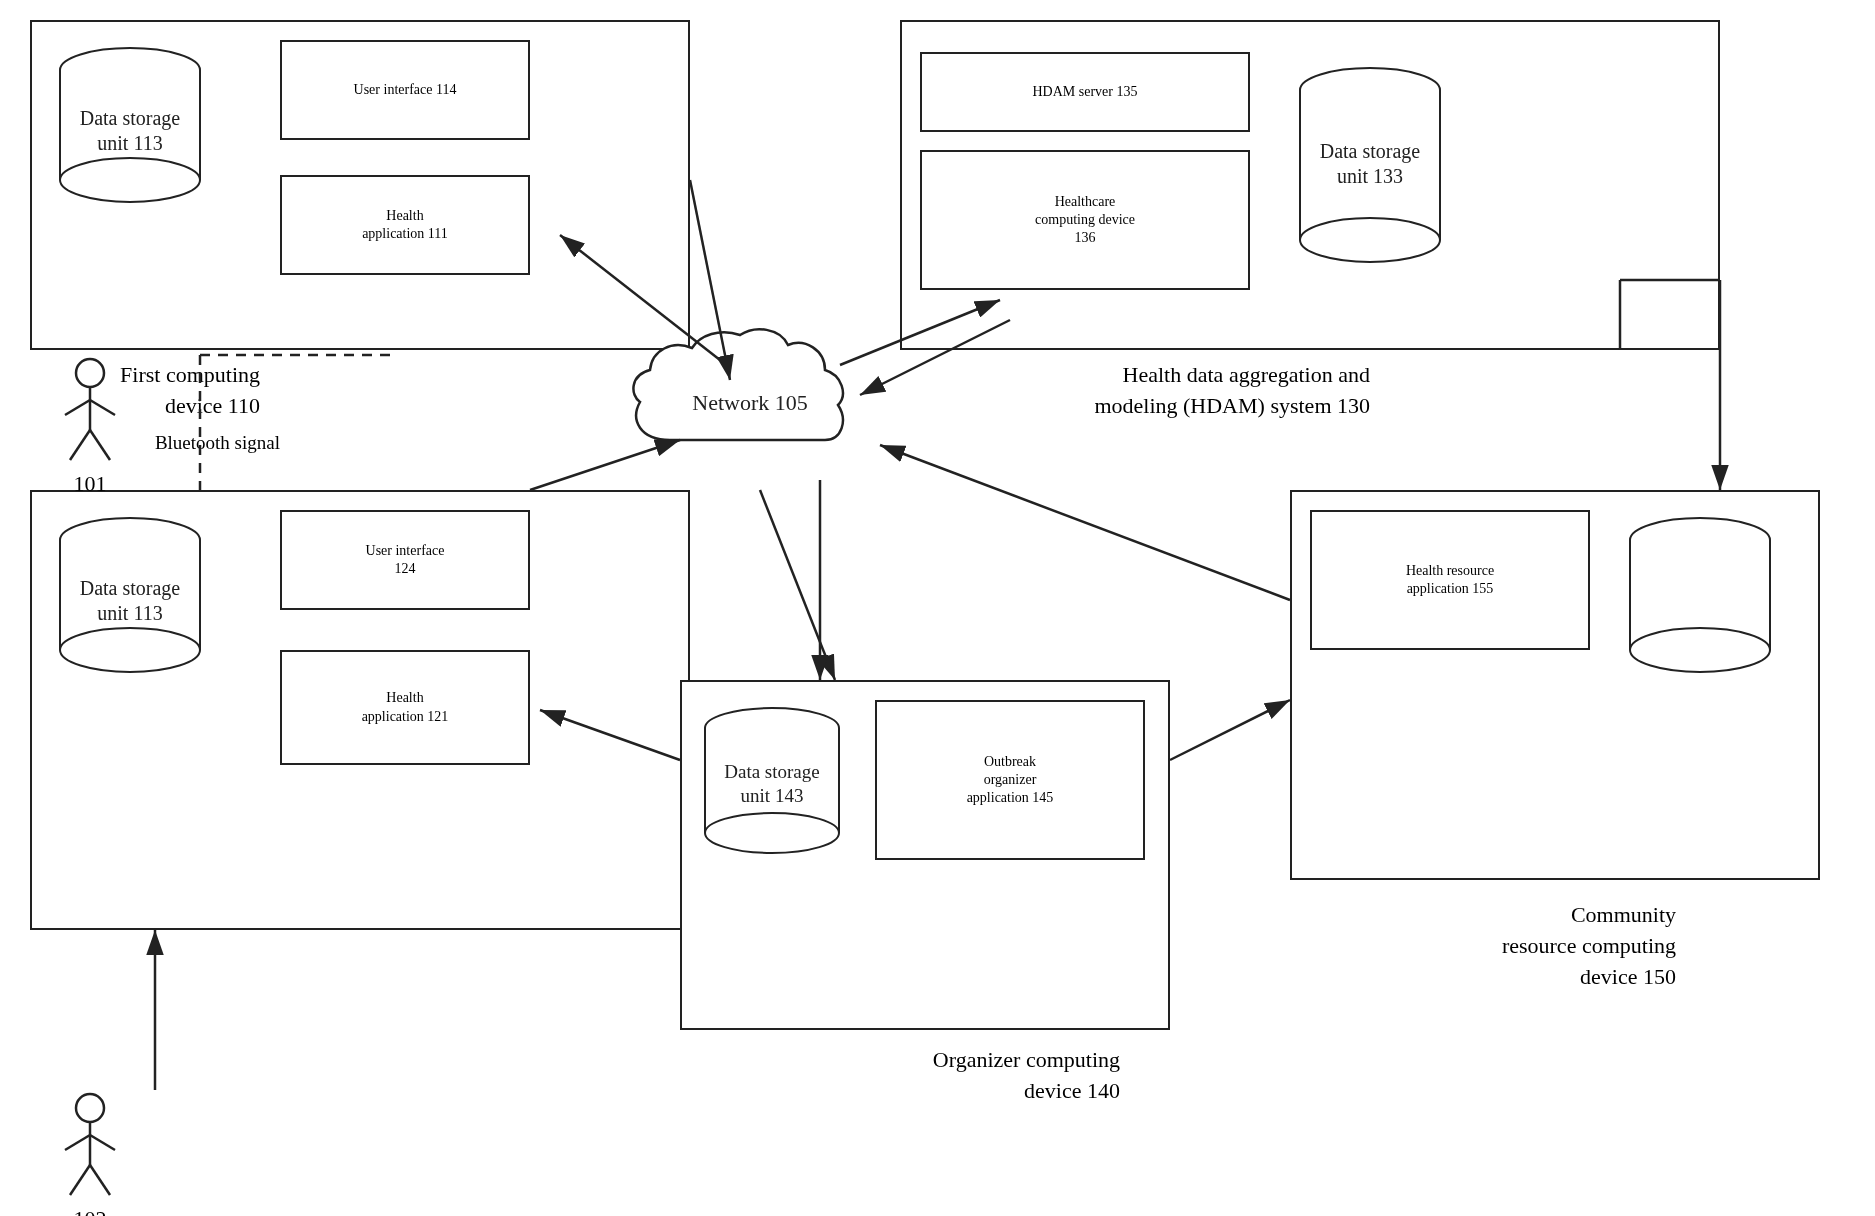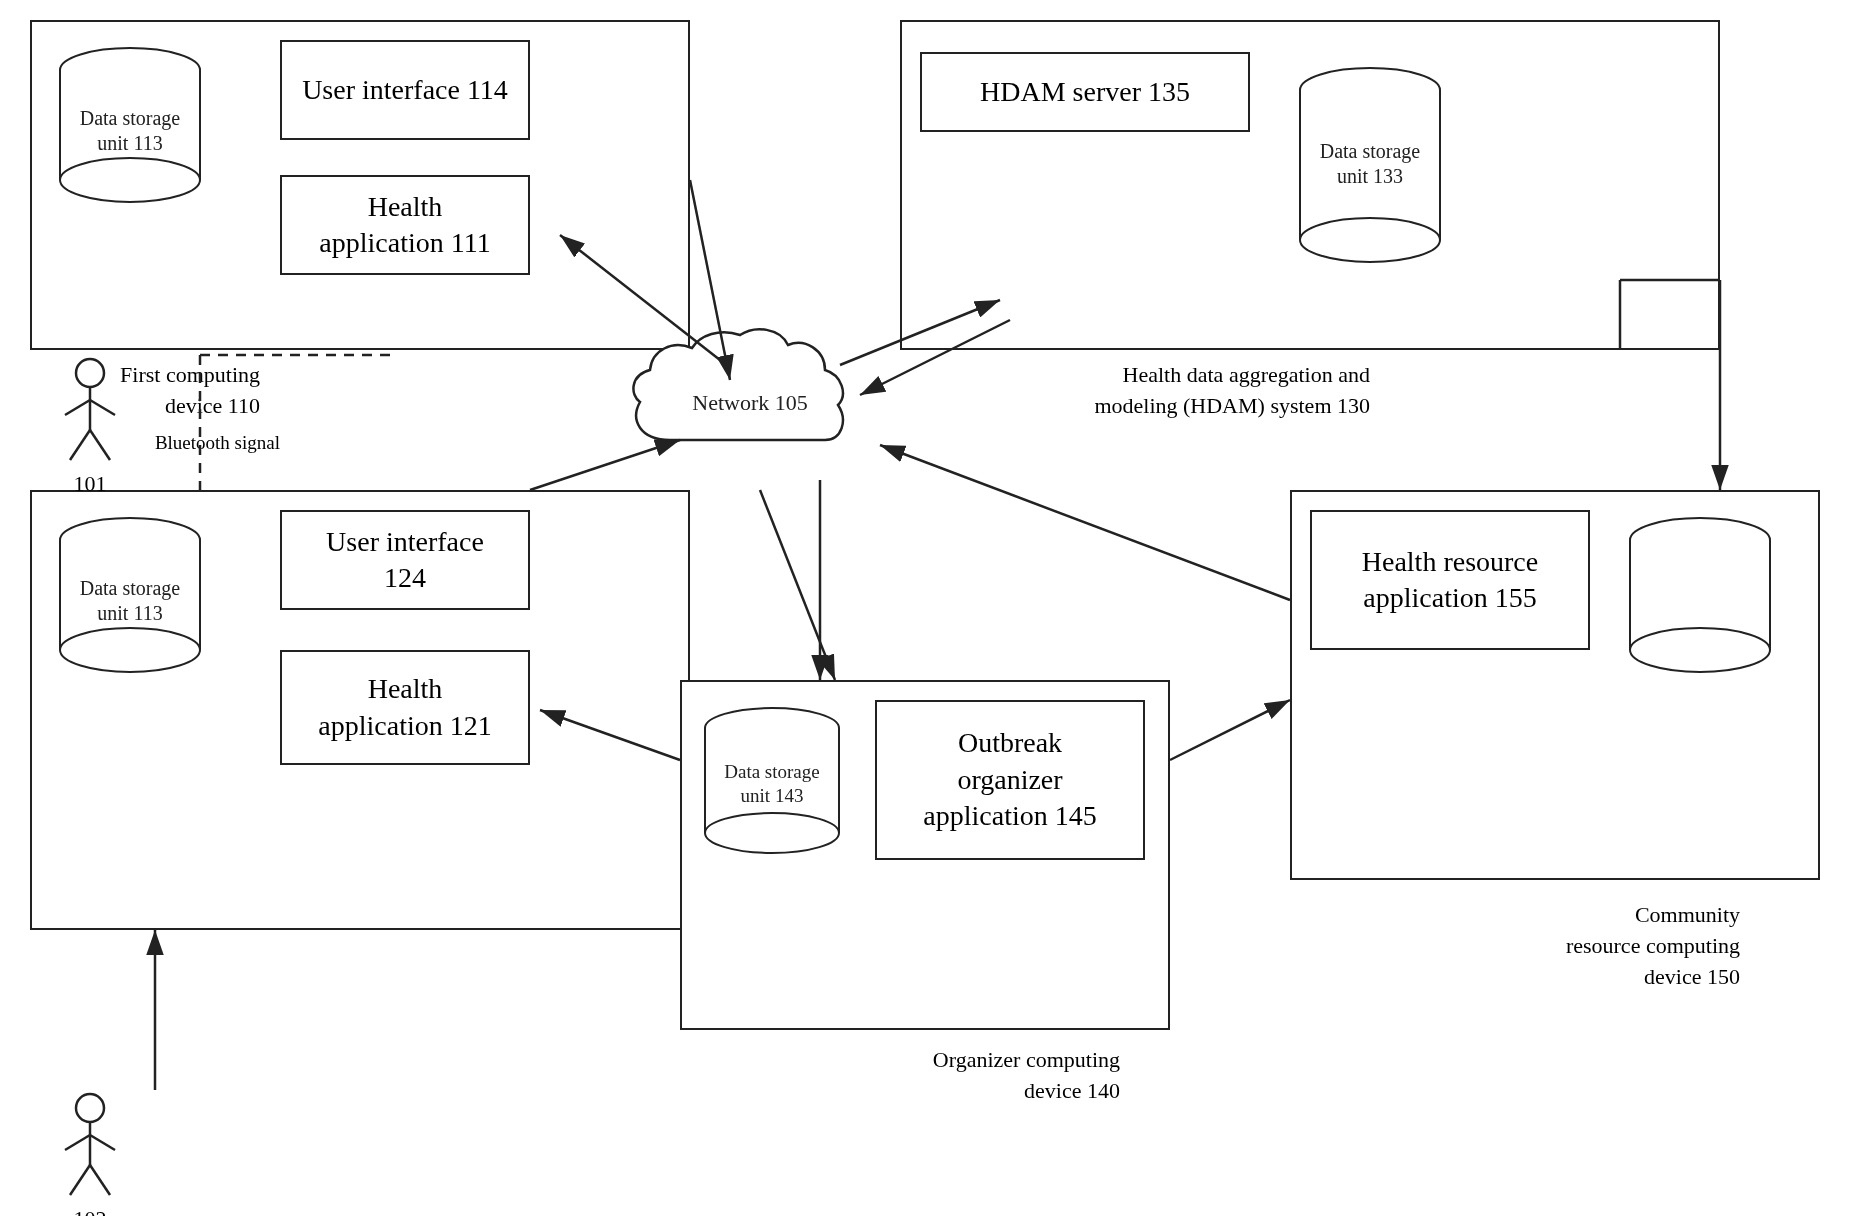--- a/index.html
+++ b/index.html
@@ -23,21 +23,21 @@
       background: #fff;
     }
     .box-inner {
       position: absolute;
       border: 2px solid #222;
       background: #fff;
       display: flex;
       align-items: center;
       justify-content: center;
       text-align: center;
-      font-size: 28px;
+      font-size: 14px;
       line-height: 1.3;
       padding: 6px;
     }
     .label {
       position: absolute;
       font-size: 22px;
       text-align: right;
       line-height: 1.4;
     }
     
@@ -94,20 +94,23 @@
   </div>
 
   <div class="label" style="left:40px; top:360px; width:220px;">First computing<br>device 110</div>
 
   <div class="box" style="left:900px; top:20px; width:820px; height:330px;"></div>
 
   <div class="box-inner" style="left:920px; top:40px; width:330px; height:80px;margin-top:12px;">
     <span>HDAM server 135</span>
   </div>
 
+  <div class="box-inner" style="left:920px; top:150px; width:330px; height:140px;">
+    <span>Healthcare<br>computing device<br>136</span>
+  </div>
 
   <div class="cylinder-container" style="left:1290px; top:60px;">
     <svg width="160" height="210" viewBox="0 0 160 210">
       <ellipse cx="80" cy="30" rx="70" ry="22" fill="white" stroke="#222" stroke-width="2"></ellipse>
       <rect x="10" y="30" width="140" height="150" fill="white" stroke="none"></rect>
       <line x1="10" y1="30" x2="10" y2="180" stroke="#222" stroke-width="2"></line>
       <line x1="150" y1="30" x2="150" y2="180" stroke="#222" stroke-width="2"></line>
       <ellipse cx="80" cy="180" rx="70" ry="22" fill="white" stroke="#222" stroke-width="2"></ellipse>
       <text x="80" y="98" text-anchor="middle" font-family="Times New Roman" font-size="20" fill="#222">Data storage</text>
       <text x="80" y="123" text-anchor="middle" font-family="Times New Roman" font-size="20" fill="#222">unit 133</text>
@@ -184,21 +187,21 @@
   <div class="cylinder-container" style="left:1620px; top:510px;">
     <svg width="160" height="170" viewBox="0 0 160 170">
       <ellipse cx="80" cy="30" rx="70" ry="22" fill="white" stroke="#222" stroke-width="2"></ellipse>
       <rect x="10" y="30" width="140" height="110" fill="white" stroke="none"></rect>
       <line x1="10" y1="30" x2="10" y2="140" stroke="#222" stroke-width="2"></line>
       <line x1="150" y1="30" x2="150" y2="140" stroke="#222" stroke-width="2"></line>
       <ellipse cx="80" cy="140" rx="70" ry="22" fill="white" stroke="#222" stroke-width="2"></ellipse>
     </svg>
   </div>
 
-  <div class="label" style="left:1340px; top:900px; width:400px;font-family:Liberation Serif, serif;">Community<br>resource computing<br>device 150</div>
+  <div class="label" style="left:1276px; top:900px; width:400px;font-family:Liberation Serif, serif;">Community<br>resource computing<br>device 150</div>
 
   <div class="person" style="left:55px; top:355px;">
     <svg width="70" height="110" viewBox="0 0 70 110">
 
       <circle cx="35" cy="18" r="14" fill="none" stroke="#222" stroke-width="2.5"></circle>
 
       <line x1="35" y1="32" x2="35" y2="75" stroke="#222" stroke-width="2.5"></line>
 
       <line x1="35" y1="45" x2="10" y2="60" stroke="#222" stroke-width="2.5"></line>
       <line x1="35" y1="45" x2="60" y2="60" stroke="#222" stroke-width="2.5"></line>

